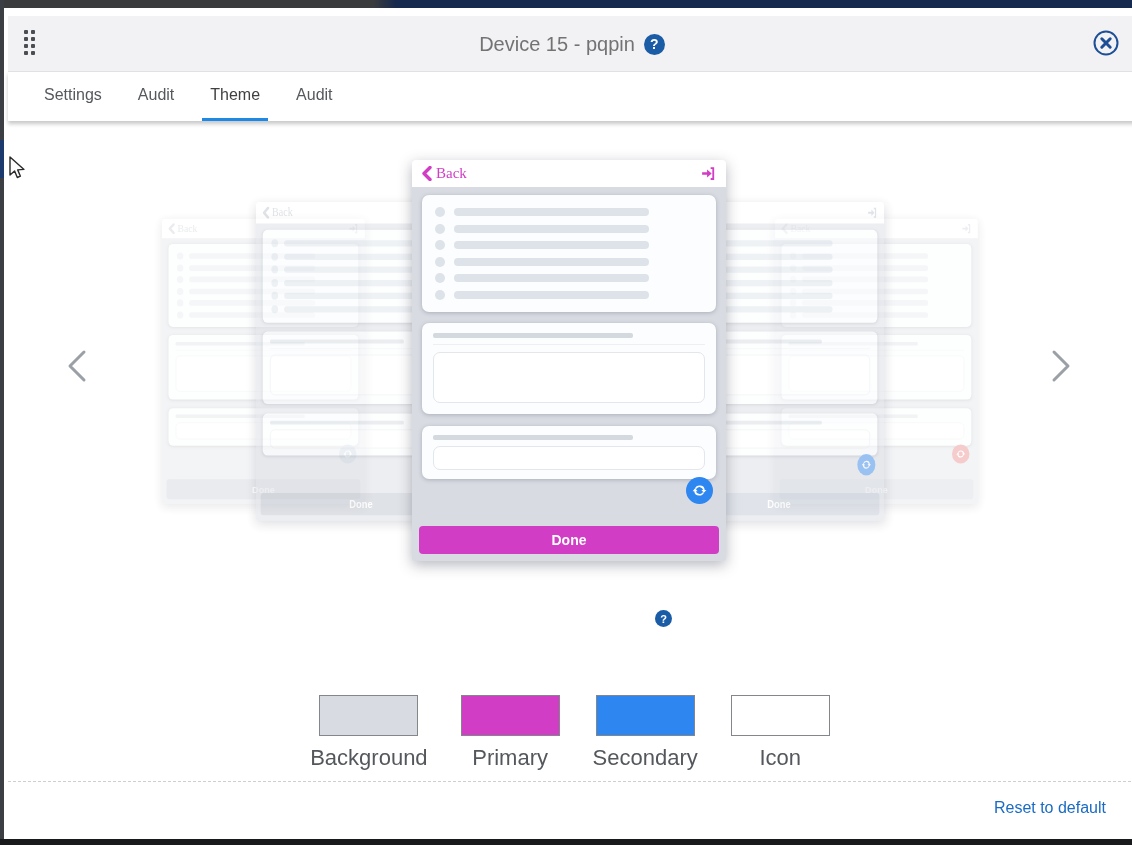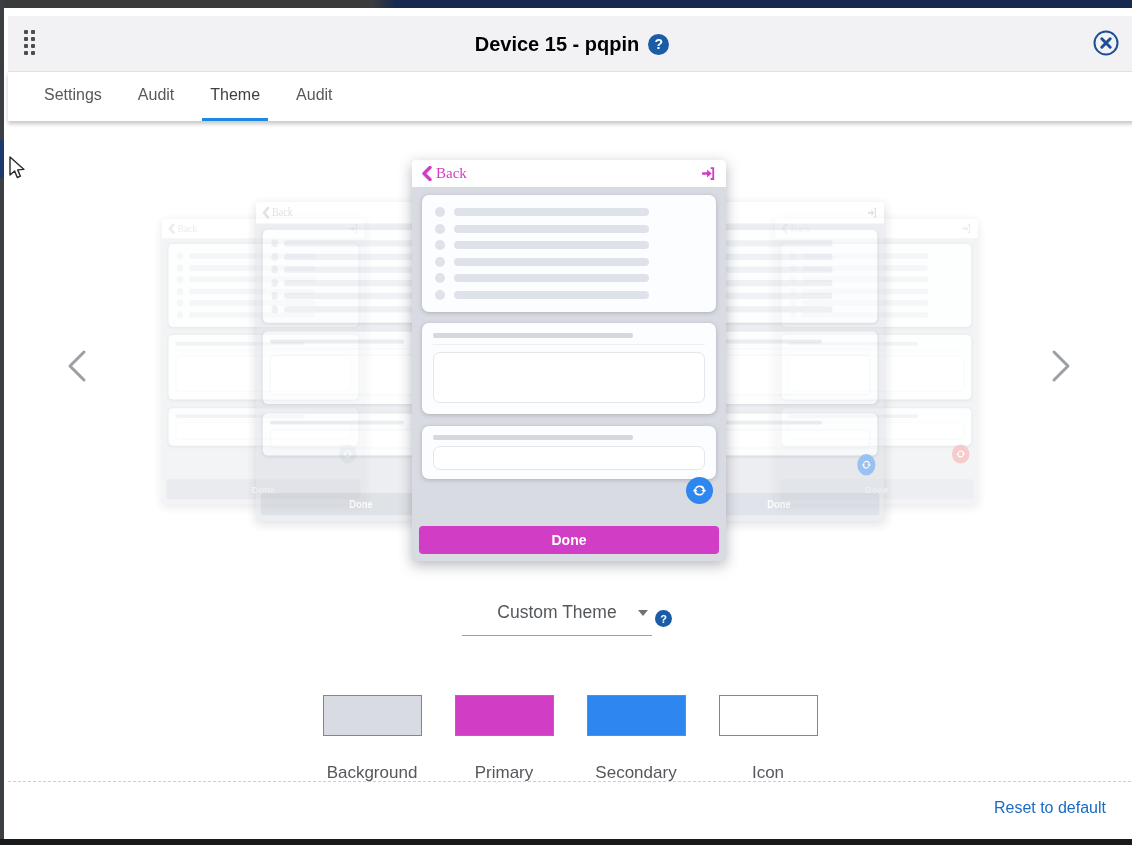--- a/index.html
+++ b/index.html
@@ -14,21 +14,21 @@
   .edge-left-accent { position:absolute; left:0; top:140px; width:4px; height:38px; background:#1d3a6e; z-index:1; }
   .edge-corner-right { position:absolute; right:0; top:0; width:9px; height:45px; background:#16294e; z-index:0; }
 
   .modal { position:absolute; left:4px; top:8px; width:1128px; height:831px; background:#fff; z-index:1; }
 
   
   .hdr { position:absolute; left:4px; top:8px; width:1128px; height:56px; background:#f2f2f4;
     border-bottom:1px solid #e3e3e5; z-index:6; }
   .hdr-title-wrap { position:absolute; left:0; top:0; width:100%; height:56px;
     display:flex; align-items:center; justify-content:center; gap:9px; }
-  .hdr-title { font-size:20px; font-weight:bold; color:#000000; }
+  .hdr-title { font-size:20px; font-weight:normal; color:#737373; }
   .grip { position:absolute; left:16px; top:14px; width:17px; height:27px;
     display:grid; grid-template-columns:repeat(2,4px); grid-template-rows:repeat(4,4px);
     gap:3px; cursor:grab; }
   .grip i { background:#4a4d52; border-radius:1px; }
   .help-badge { display:inline-flex; align-items:center; justify-content:center;
     background:#1b5ca6; color:#fff; border-radius:50%; font-weight:bold; cursor:pointer; }
   .help-badge.lg { width:21px; height:21px; font-size:14px; }
   .help-badge.sm { width:17px; height:17px; font-size:11px; }
   .close-btn { position:absolute; right:16px; top:13px; width:28px; height:28px; cursor:pointer; }
 
@@ -86,21 +86,21 @@
   .select-value { font-size:17.5px; color:#54585c; }
   .select-caret { position:absolute; right:4px; top:8px; width:0; height:0;
     border-left:5px solid transparent; border-right:5px solid transparent; border-top:6px solid #6e7276; }
   .select-help { position:absolute; left:651px; top:602px; z-index:4; }
 
   
   .swatch-row { position:absolute; left:0; top:687px; width:1132px; display:flex;
     justify-content:center; gap:33px; z-index:4; }
   .swatch-group { display:flex; flex-direction:column; align-items:center; cursor:pointer; }
   .swatch { width:99px; height:41px; border:1px solid #83868a; }
-  .swatch-label { margin-top:27px; font-size:17px; color:#54585c; }
+  .swatch-label { margin-top:9px; font-size:22px; color:#54585c; }
 
   
   .footer { position:absolute; left:4px; bottom:6px; width:1128px; height:52px; background:#fff;
     border-top:1px dashed #cfcfcf; display:flex; align-items:center; justify-content:flex-end;
     gap:16px; padding-right:30px; z-index:6; }
   .reset-link { color:#1a6bc4; font-size:16px; cursor:pointer; }
   .save-btn { background:#2e86f0; border:none; color:#fff; font-weight:bold; font-size:15px;
     font-family:"Liberation Sans", sans-serif; padding:10px 14px; border-radius:4px; cursor:pointer; }
 
   .cursor { position:absolute; left:8px; top:156px; z-index:9; }
@@ -454,24 +454,20 @@
               <path d="M12 4 a8 8 0 0 0 -7.4 5 h2.6 A6 6 0 0 1 17.8 11 h-2.8 l4 4.6 4-4.6 h-2.6 A8 8 0 0 0 12 4 Z" fill="#fff"></path>
               <path d="M12 20 a8 8 0 0 0 7.4 -5 h-2.6 A6 6 0 0 1 6.2 13 h2.8 L5 8.4 1 13 h2.6 A8 8 0 0 0 12 20 Z" fill="#fff"></path>
             </svg>
           </div>
         </div>
         <div class="p-done">Done</div>
       </div>
       </div>
   </div>
 
-  <div class="select-wrap">
-    <span class="select-value">Custom Theme</span>
-    <span class="select-caret"></span>
-  </div>
   <span class="help-badge sm select-help">?</span>
 
   <div class="swatch-row">
     <div class="swatch-group">
       <div class="swatch" style="background-color: rgb(216, 219, 226);"></div>
       <div class="swatch-label">Background</div>
     </div>
     <div class="swatch-group">
       <div class="swatch" style="background-color: rgb(209, 61, 196);"></div>
       <div class="swatch-label">Primary</div>

